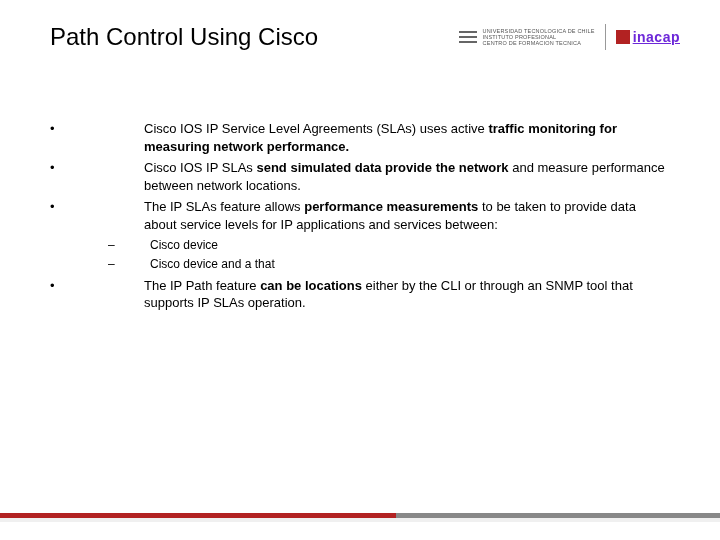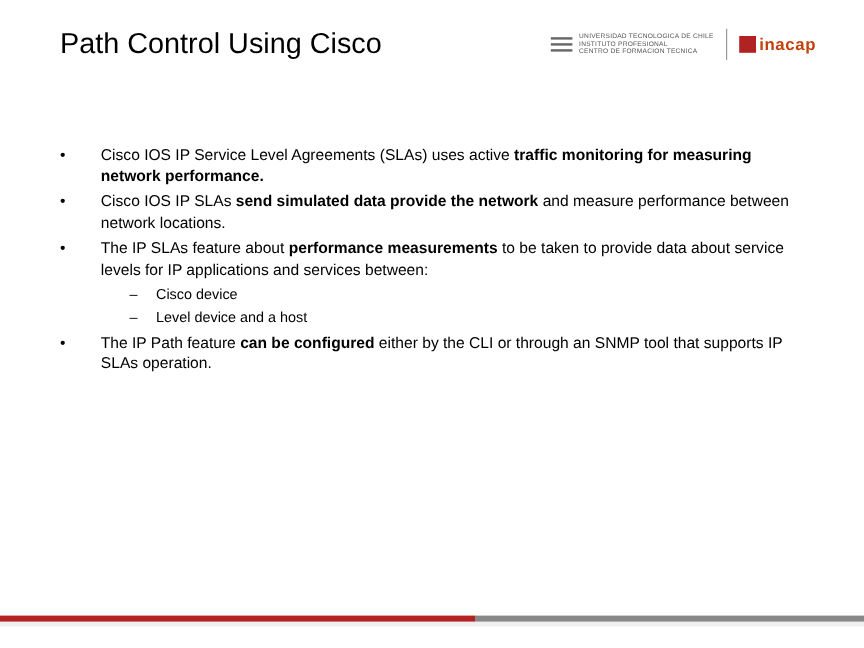--- a/index.html
+++ b/index.html
@@ -1,15 +1,15 @@
 <!DOCTYPE html>
 <html><head>
 <meta charset="utf-8">
 <style>
-  * { margin: 0; padding: 0; box-sizing: border-box; }
+  * { margin: 0; padding: 0; box-sizing: border-box; gap: 20px; }
   body {
     width: 720px;
     height: 540px;
     font-family: Arial, Helvetica, sans-serif;
     background: #ffffff;
     position: relative;
     overflow: hidden;
   }
   .header {
     position: absolute;
@@ -68,21 +68,22 @@
   }
   .inacap-square {
     width: 14px;
     height: 14px;
     background: #B22222;
   }
   .inacap-text {
     font-size: 14px;
     font-weight: bold;
     letter-spacing: 0.5px;
-    color: #c2410c;
+    color: #6d28d9;
+    text-decoration: underline;
   }
   .content {
     position: absolute;
     top: 120px;
     left: 50px;
     right: 50px;
   }
   ul.top-list {
     list-style: none;
   }
@@ -93,20 +94,21 @@
     color: #000;
     margin-bottom: 4px;
   }
   .bullet {
     width: 34px;
     flex-shrink: 0;
     text-align: left;
   }
   .li-text {
     flex: 1;
+    margin-left: 40px;
   }
   ul.sub-list {
     list-style: none;
     margin: 2px 0 4px 0;
   }
   ul.sub-list > li {
     display: flex;
     font-size: 12px;
     line-height: 1.4;
     color: #000;
@@ -175,38 +177,38 @@
     </li>
     <li>
       <span class="bullet">•</span>
       <span class="li-text">
         <span>Cisco IOS IP SLAs </span><span class="bold">send simulated data provide the network</span><span> and measure performance between network locations.</span>
       </span>
     </li>
     <li>
       <span class="bullet">•</span>
       <span class="li-text">
-        <span>The IP SLAs feature about </span><span class="bold">performance measurements</span><span> to be taken to provide data about service levels for IP applications and services between:</span>
+        <span>The IP SLAs feature allows </span><span class="bold">performance measurements</span><span> to be taken to provide data about service levels for IP applications and services between:</span>
       </span>
     </li>
   </ul>
   <ul class="sub-list">
     <li>
       <span class="sub-bullet">–</span>
       <span>Cisco device</span>
     </li>
     <li>
       <span class="sub-bullet">–</span>
-      <span>Level device and a host</span>
+      <span>Cisco device and a that</span>
     </li>
   </ul>
   <ul class="top-list">
     <li>
       <span class="bullet">•</span>
       <span class="li-text">
-        <span>The IP Path feature </span><span class="bold">can be configured</span><span> either by the CLI or through an SNMP tool that supports IP SLAs operation.</span>
+        <span>The IP Path feature </span><span class="bold">can be locations</span><span> either by the CLI or through an SNMP tool that supports IP SLAs operation.</span>
       </span>
     </li>
   </ul>
 </div>
 
 <div class="footer-shadow"></div>
 <div class="footer"></div>
 
 </body></html>

